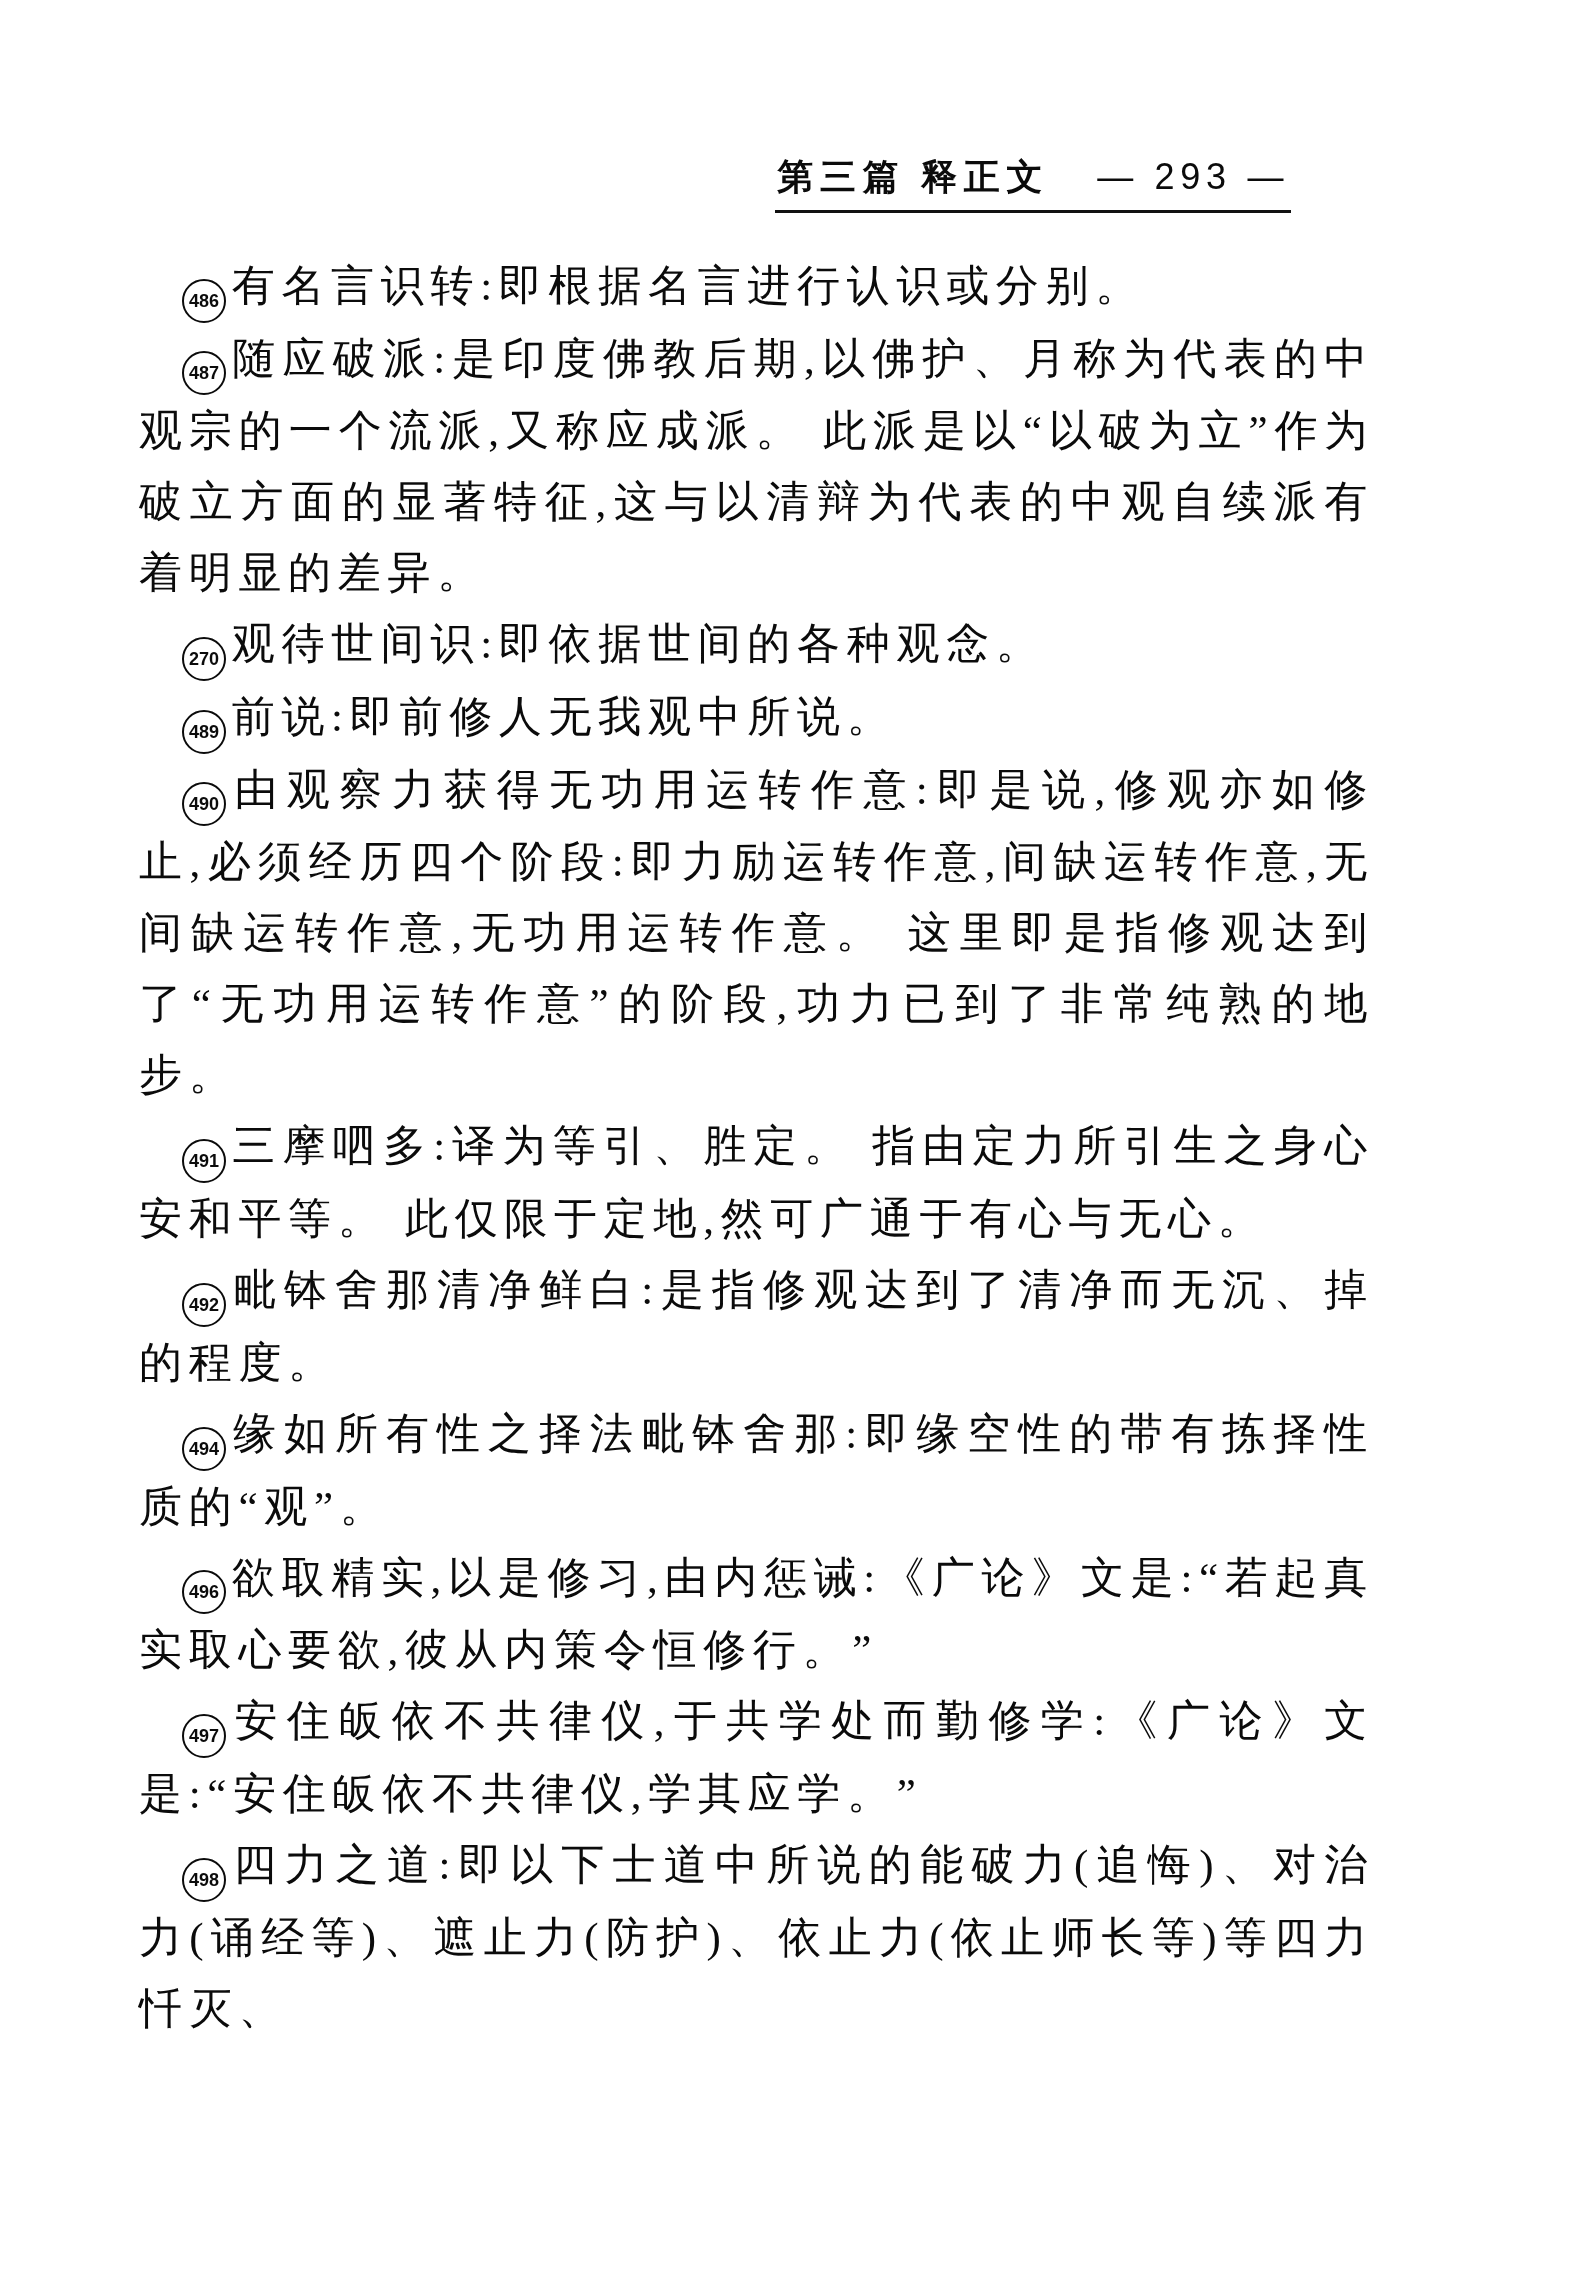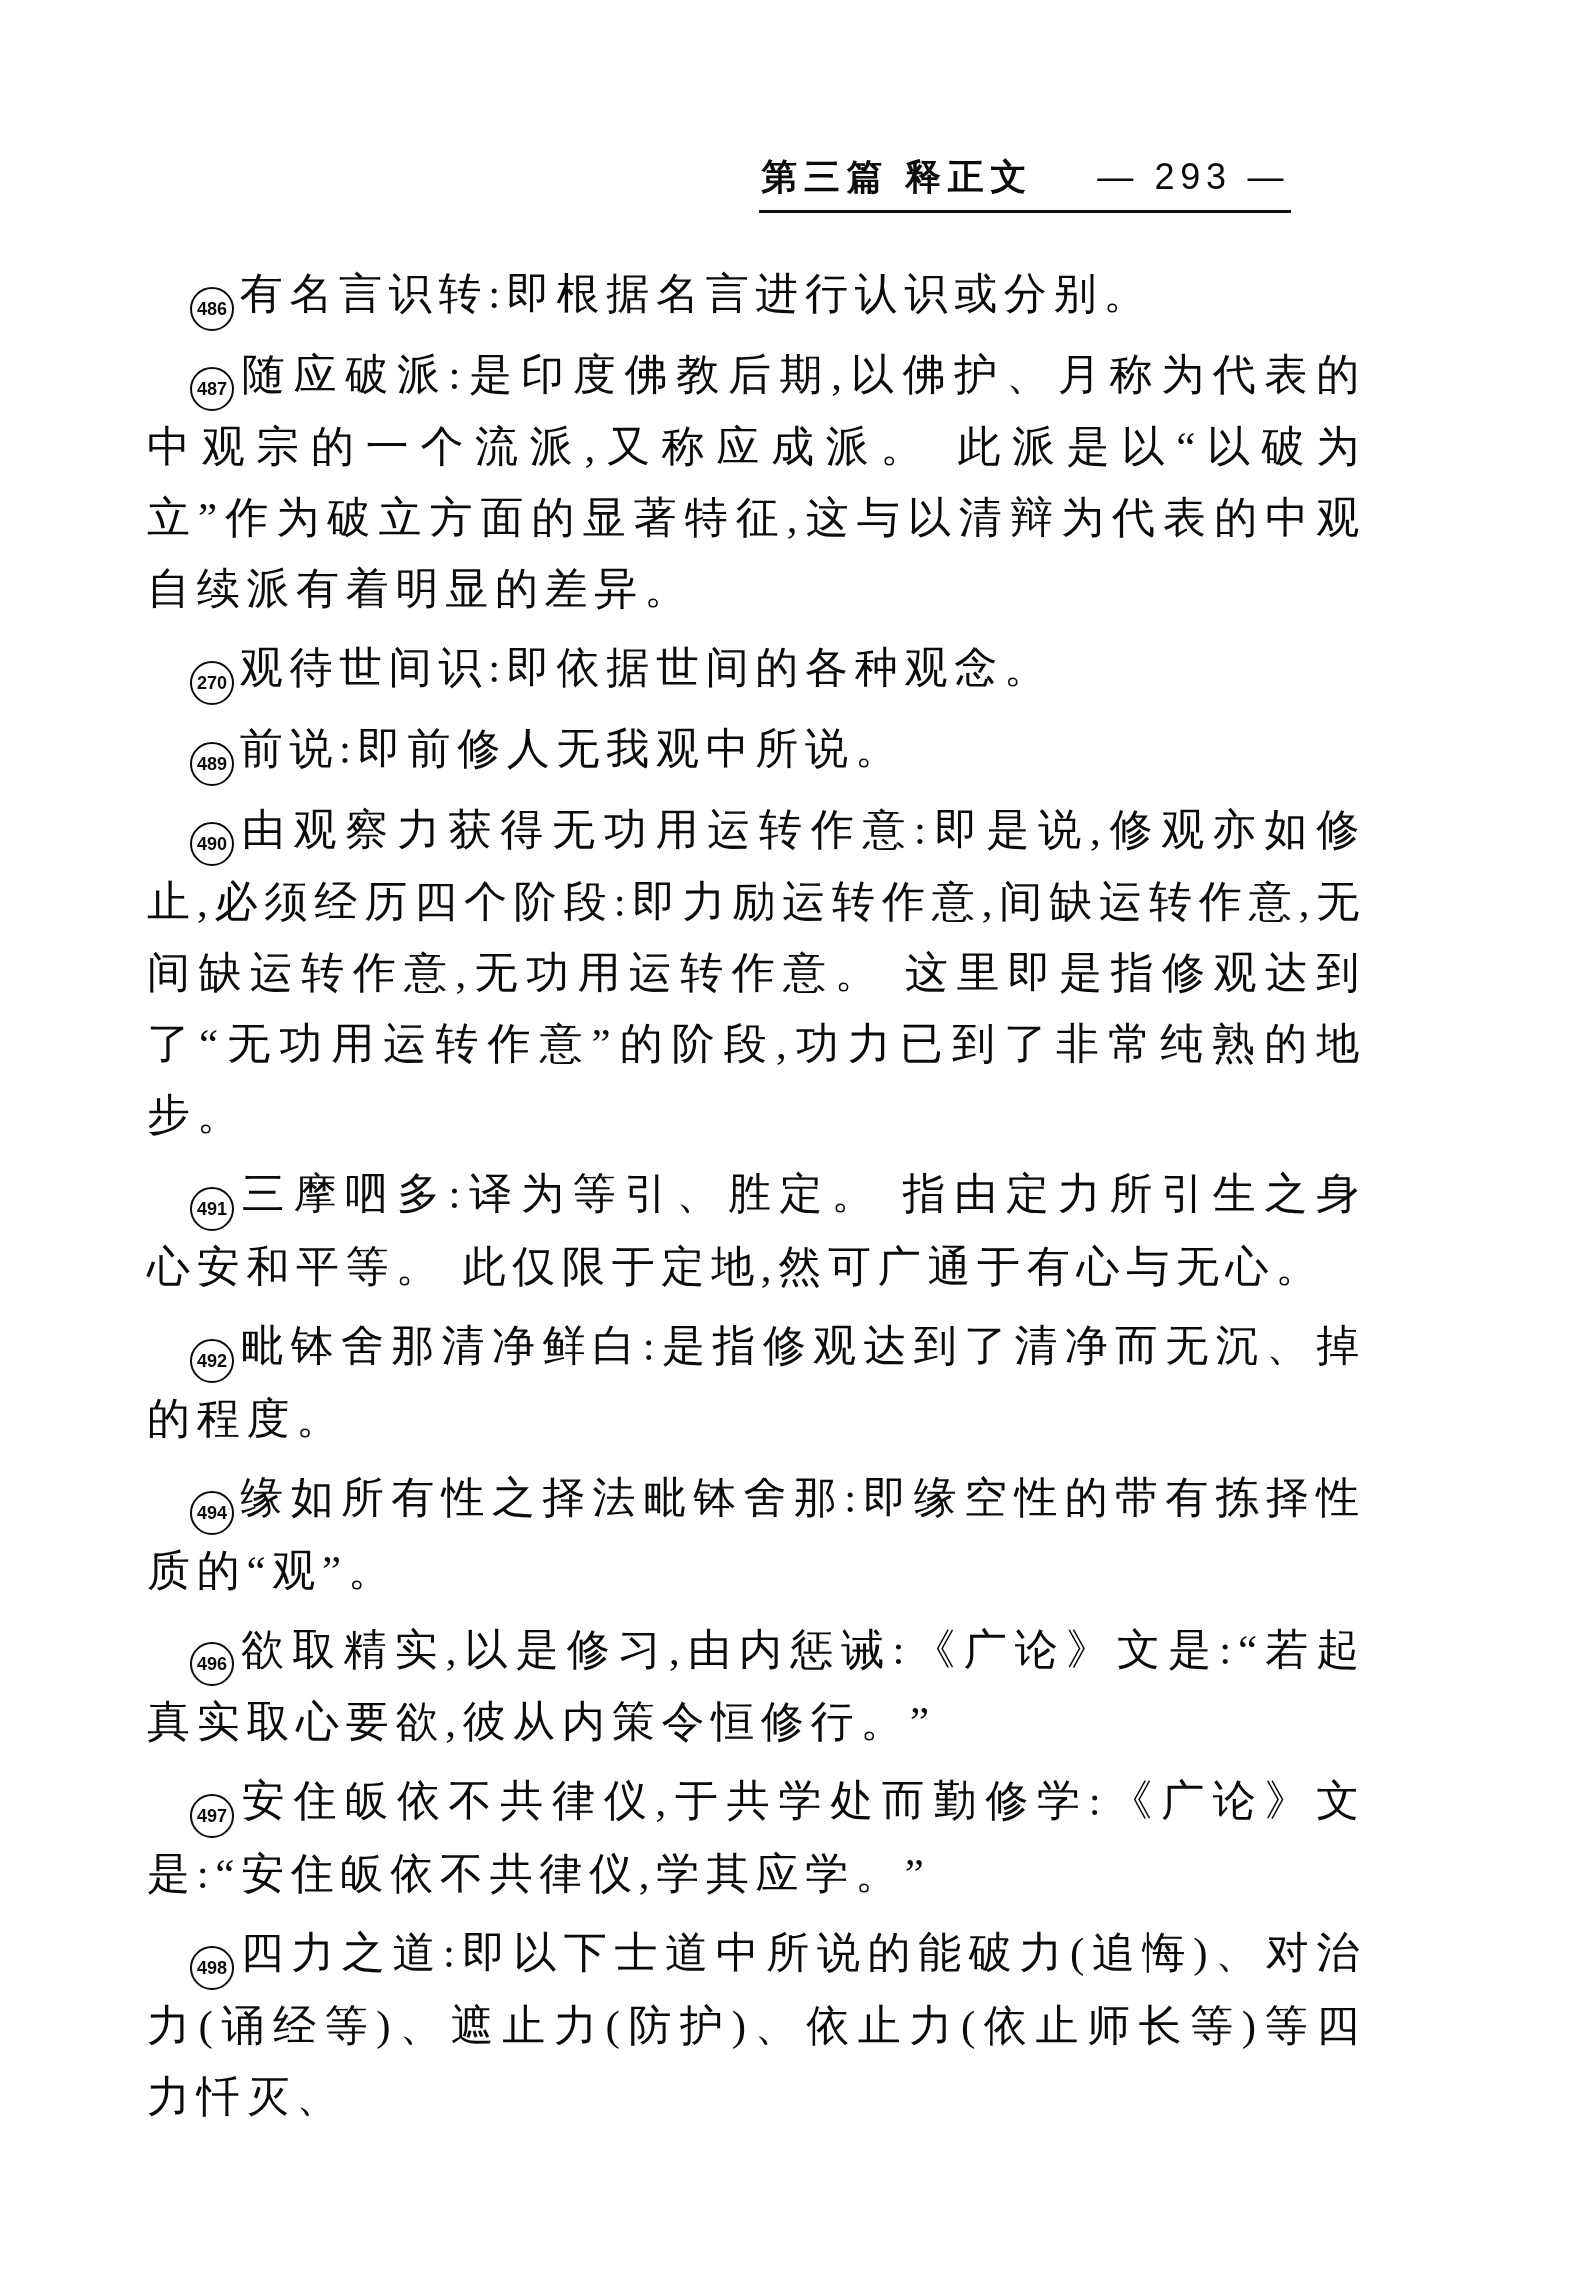--- a/index.html
+++ b/index.html
@@ -23,21 +23,21 @@
     right: 300px;
     border-bottom: 3.8px solid #111;
     padding: 0 1.9px 11.5px 1.9px;
     font-size: 36px;
     line-height: 42px;
     white-space: nowrap;
     font-weight: 700;
   }
   .running-head .title {
     letter-spacing: 6.7px;
-    margin-right: 64px;
+    margin-right: 48px;
   }
   .running-head .pgnum {
     font-weight: 400;
     letter-spacing: 5.7px;
     font-family: Liberation Sans, sans-serif;
   }
   
   .content {
     position: absolute;
     top: 250px;
@@ -45,21 +45,21 @@
     width: 1235px;
     font-size: 43px;
     line-height: 71px;
     letter-spacing: 6.7px;
     text-align: justify;
     text-justify: inter-character;
     word-break: break-all;
     overflow-wrap: anywhere;
   }
   p.para {
-    margin: 8px;
+    margin: 0;
     padding: 0;
     text-indent: 43px;
   }
   
   .circ {
     display: inline-flex;
     align-items: center;
     justify-content: center;
     box-sizing: border-box;
     width: 44px;

